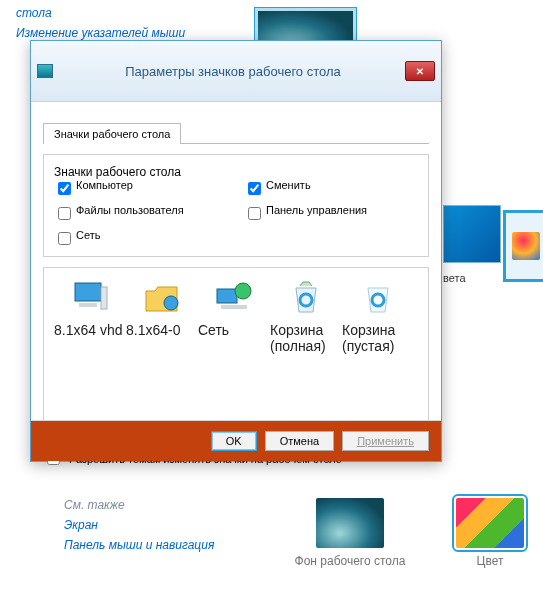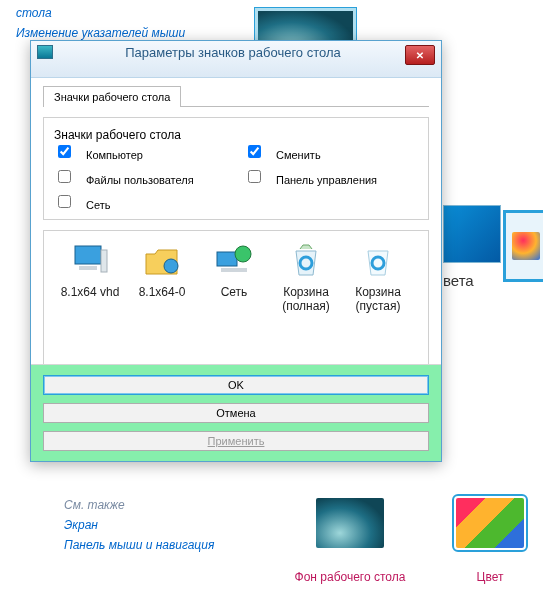--- a/index.html
+++ b/index.html
@@ -6,46 +6,46 @@
   a.link { color:#0066cc; text-decoration:none; display:block; margin:6px 0;font-style:italic; }
   .bg-links { position:absolute; left:16px; top:0; }
   .also { color:#7a8ba3; font-style:italic; }
   .bottom-bar { position:absolute; left:16px; top:498px; width:508px; display:flex; justify-content:space-between; gap:20px; }
   .bottom-bar .left { width:180px;margin-left:48px; }
   .thumb-block { display:flex; flex-direction:column; align-items:center; }
   .thumb { width:68px; height:50px; border-radius:2px; }
   .thumb.wall { background: radial-gradient(ellipse at 35% 70%, #9ed7da 0%, #1e6e84 50%, #0f4656 75%); }
   .thumb.color { background: linear-gradient(135deg,#ff2e5e 0 25%,#ffb32e 0 50%,#4db82e 0 75%,#2e6fdb 0); display:flex; align-items:flex-end; justify-content:center; }
   .thumb.color.selected { outline:2px solid #2aa0da; outline-offset:2px; }
-  .thumb-block span { color:#be185d; margin-top:22px; }
+  .thumb-block span { color:#737373; margin-top:6px; }
   .top-preview { position:absolute; left:255px; top:8px; width:95px; height:56px; background: radial-gradient(ellipse at 35% 70%, #9ed7da 0%, #1e6e84 50%, #0f4656 75%); border:3px solid #b0dff0; box-shadow:0 0 0 1px #2aa0da; }
   .side-preview1 { position:absolute; left:443px; top:205px; width:56px; height:56px; background:linear-gradient(135deg,#0b8dd6,#035aa4); border:1px solid #7fb6d3; }
   .side-preview2 { position:absolute; left:503px; top:210px; width:40px; height:66px; background:#e8f4fb; border:3px solid #2aa0da; display:flex; align-items:center; justify-content:center; }
   .side-preview2 .swatch { width:28px; height:28px; background: radial-gradient(circle at 40% 30%, #ff2e5e, #ffb32e, #2e6fdb); border-radius:2px; }
-  .side-label { position:absolute; left:443px; top:272px; font-size:15px; color:#333; }
+  .side-label { position:absolute; left:443px; top:272px; font-size:11px; color:#333; }
   
   .dialog { position:absolute; left:30px; top:40px; width:410px; height:420px; background:#fff; border:1px solid #58a2cf; box-shadow:0 3px 14px rgba(0,0,0,0.3); }
-  .titlebar { height:28px; background:linear-gradient(#f3f8fd,#dce9f5); border-bottom:1px solid #bcd6ea; display:flex; padding:4px 6px; position:relative; }
+  .titlebar { height:28px; background:linear-gradient(#f3f8fd,#dce9f5); border-bottom:1px solid #bcd6ea; display:flex; align-items:center; padding:16px 6px; position:relative; }
   .titlebar .icon { width:14px; height:12px; background:linear-gradient(#3db8c7,#0a7796); margin-right:8px; border:1px solid #2d6e8a; }
   .titlebar .ttl { flex:1; text-align:center; color:#2a5b85; font-size:13px; }
   .close { width:28px; height:18px; background:linear-gradient(#e36363,#b61f1f); border:1px solid #7a1313; border-radius:2px; color:#fff; display:flex; align-items:center; justify-content:center; font-size:10px; font-weight:bold; cursor:pointer; }
-  .client { padding:8px 12px; }
+  .client { padding:21px 12px; }
   .tabs { display:flex; border-bottom:1px solid #bcbcbc; }
   .tab { background:#fff; border:1px solid #bcbcbc; border-bottom:none; padding:4px 10px; margin-bottom:-1px; font-size:11px; }
   .group { border:1px solid #d0d0d0; margin-top:10px; padding:10px 10px 8px; position:relative; }
   .checks { display:grid; grid-template-columns:1fr 1fr; gap:6px 16px; }
-  .chk { display:flex; align-items:flex-end; gap:12px; font-size:11px; }
+  .chk { display:flex; align-items:flex-start; gap:2px; font-size:11px; }
   .chk input { width:13px; height:13px; }
   .icons-box { border:1px solid #d0d0d0; margin-top:10px; padding:10px; height:150px; display:flex; flex-wrap:wrap; align-content:flex-start; gap:0 0; }
-  .ic { width:72px; text-align:center; font-size:12px; color:#222; margin-bottom:6px; }
+  .ic { width:72px; text-align:left; font-size:14px; color:#222; margin-bottom:6px; }
   .ic .pic { width:40px; height:40px; margin:0 auto 4px; display:flex; align-items:center; justify-content:center; }
   .btnrow { display:flex; justify-content:flex-end; gap:8px; margin-top:6px; }
   .btn { background:#f2f2f2; border:1px solid #adadad; padding:3px 14px; font-size:11px; cursor:pointer; }
   .chk-line { display:flex; align-items:center; gap:6px; font-size:11px; margin-top:10px; }
-  .dlg-footer { position:absolute; left:0; right:0; bottom:0; padding:10px 12px; display:flex; justify-content:flex-end; gap:8px; background:#86efac; border-top:1px solid #d7d7d7;flex-direction:column; }
+  .dlg-footer { position:absolute; left:0; right:0; bottom:0; padding:10px 12px; display:flex; justify-content:flex-end; gap:8px; background:#c2410c; border-top:1px solid #d7d7d7; }
   .dlg-footer .btn.def { border-color:#2aa0da; box-shadow:0 0 0 1px #7ec7ee inset; }
   .dlg-footer .btn.dis { color:#9a9a9a;text-decoration:underline; }
 </style>
 </head>
 <body>
 
 <div class="bg-links">
   <a class="link" href="#">стола</a>
   <a class="link" href="#">Изменение указателей мыши</a>
 </div>

